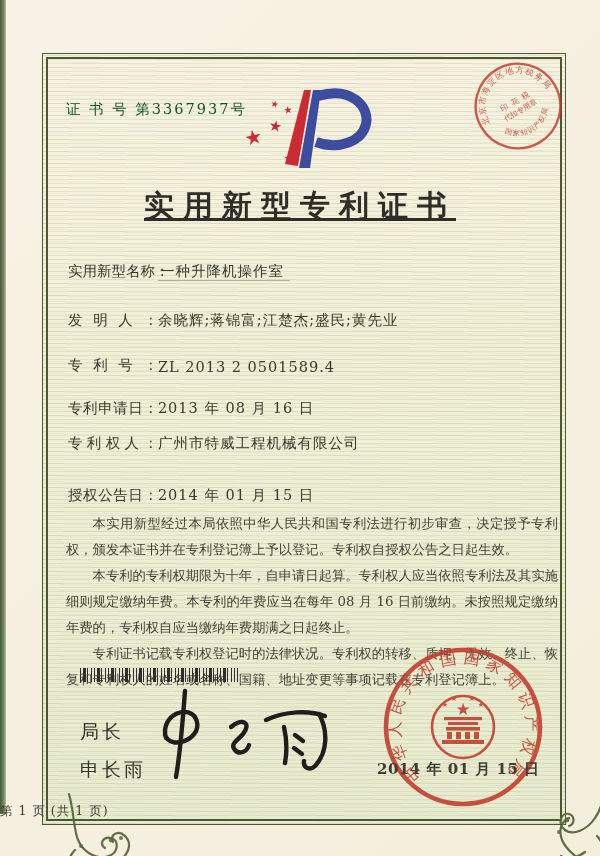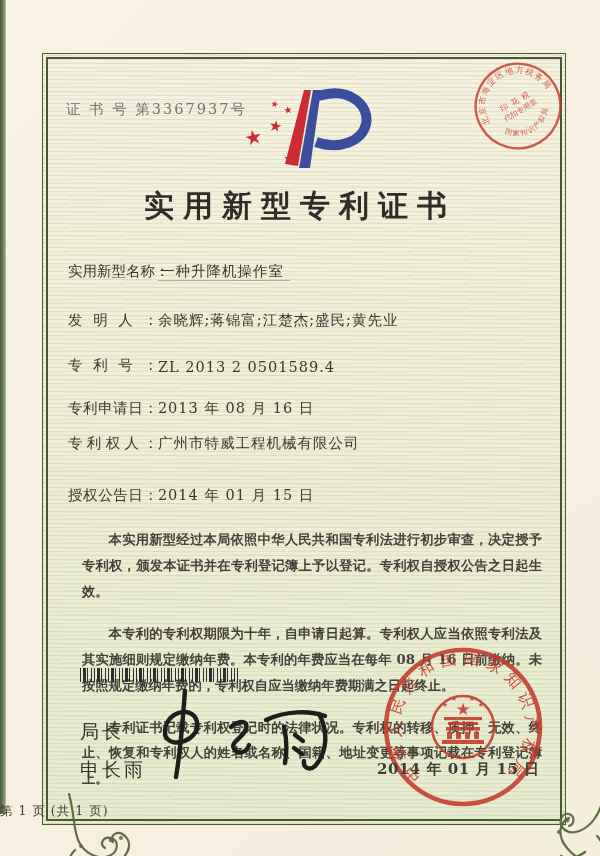--- a/index.html
+++ b/index.html
@@ -12,31 +12,31 @@
   .scan-edge{position:absolute;left:0;top:42;width:6px;height:814px;
     background:linear-gradient(90deg,#46573a,#7d8f68 70%,#b9c4a4);}
   .frame{position:absolute;left:42px;top:53px;width:522px;height:770px;
     border:1px solid #4a5932;
     background:
       repeating-linear-gradient(0deg, rgba(154,175,112,.20) 0 1px, rgba(154,175,112,0) 1px 4px),
       repeating-linear-gradient(2deg, rgba(154,175,112,.10) 0 1px, rgba(154,175,112,0) 1px 6px),
       linear-gradient(180deg,#f7f2e2 0%,#f3f0da 35%,#edeed4 65%,#e8ebcf 100%);
   }
   .frame::before{content:"";position:absolute;inset:3px;border:2px solid #4a5932;pointer-events:none;}
-  .cert-no{position:absolute;left:66px;top:100px;font-size:14.5px;letter-spacing:2px;color:#737373;}
+  .cert-no{position:absolute;left:66px;top:100px;font-size:14.5px;letter-spacing:2px;color:#14532d;}
   .logo{position:absolute;left:238px;top:84px;width:134px;height:86px;}
   .title{position:absolute;left:0;top:186px;width:100%;text-align:center;
-    font-size:30px;font-weight:600;letter-spacing:9px;color:#2f2d27;}
+    font-size:30px;font-weight:600;letter-spacing:9px;color:#2f2d27;text-decoration:underline;}
   .field-row{position:absolute;left:68px;right:46px;font-size:14.5px;color:#3a382f;white-space:nowrap;}
   .flabel{display:inline-block;width:6.2em;text-align:justify;text-align-last:justify;vertical-align:bottom;}
   .fvalue{margin-left:0;letter-spacing:1px;}
   .fvalue.underlined{border-bottom:1px solid #b4ae9c;padding:0 6px 1px 2px;}
   .paras{position:absolute;left:66px;top:511px;width:492px;color:#45423a;
     font-size:13.3px;line-height:1.95;text-align:justify;}
-  .paras p{margin:16px;text-indent:2em;font-weight:bold;}
+  .paras p{margin:0;text-indent:2em;}
   .barcode{position:absolute;left:80px;top:668px;width:158px;height:14px;
     background:repeating-linear-gradient(90deg,
       #2e2e2e 0 1.5px,transparent 1.5px 3.5px,
       #2e2e2e 3.5px 6px,transparent 6px 7px,
       #2e2e2e 7px 8px,transparent 8px 11px,
       #2e2e2e 11px 12.5px,transparent 12.5px 14px);}
   .director{position:absolute;left:80px;top:712px;font-size:19px;color:#33312b;letter-spacing:3px;line-height:2.0;}
   .signature{position:absolute;left:138px;top:686px;width:212px;height:96px;}
   .seal-office{position:absolute;left:381px;top:645px;width:164px;height:164px;opacity:.88;}
   .seal-date{position:absolute;left:377px;top:760px;font-size:15px;color:#3e3c33;letter-spacing:.5px;z-index:6;font-weight:600;}

